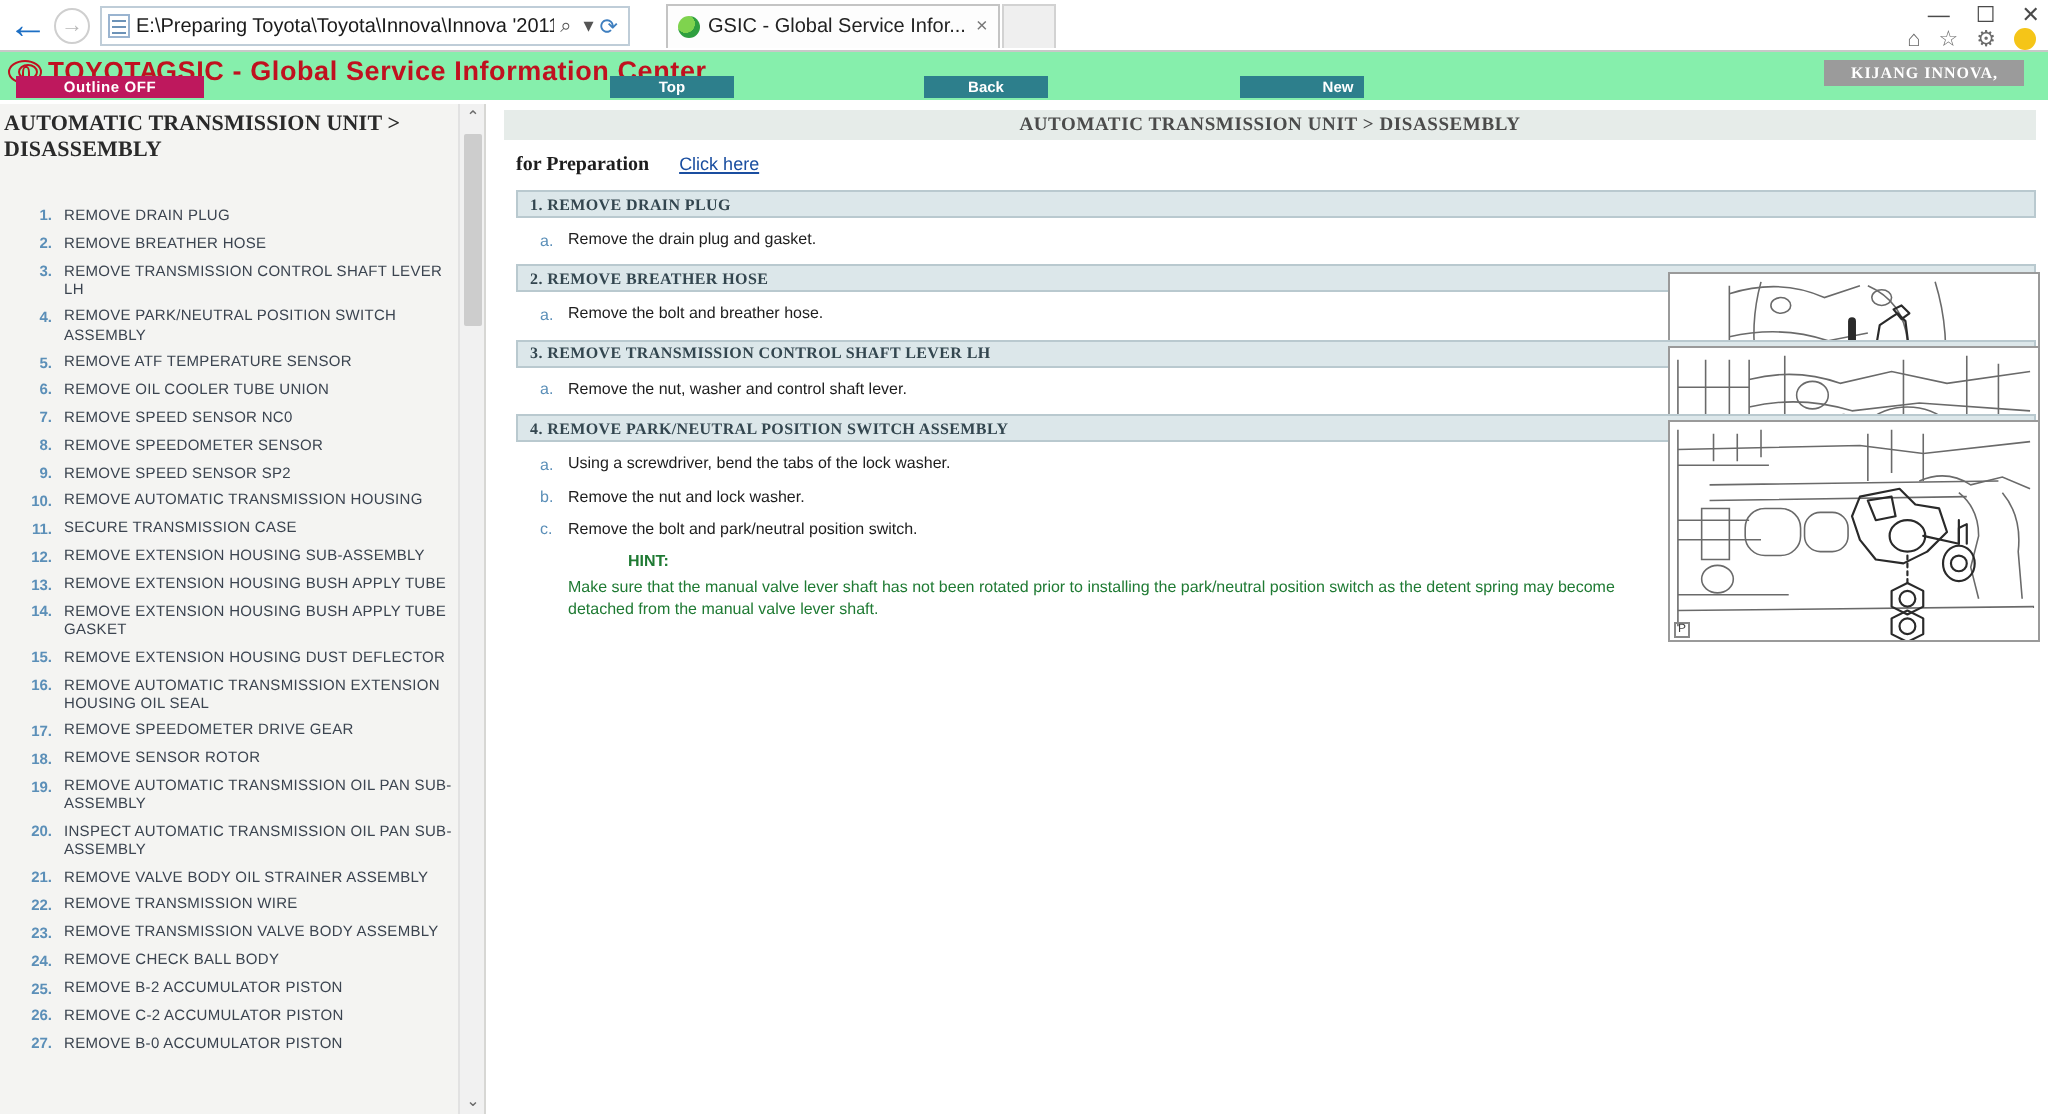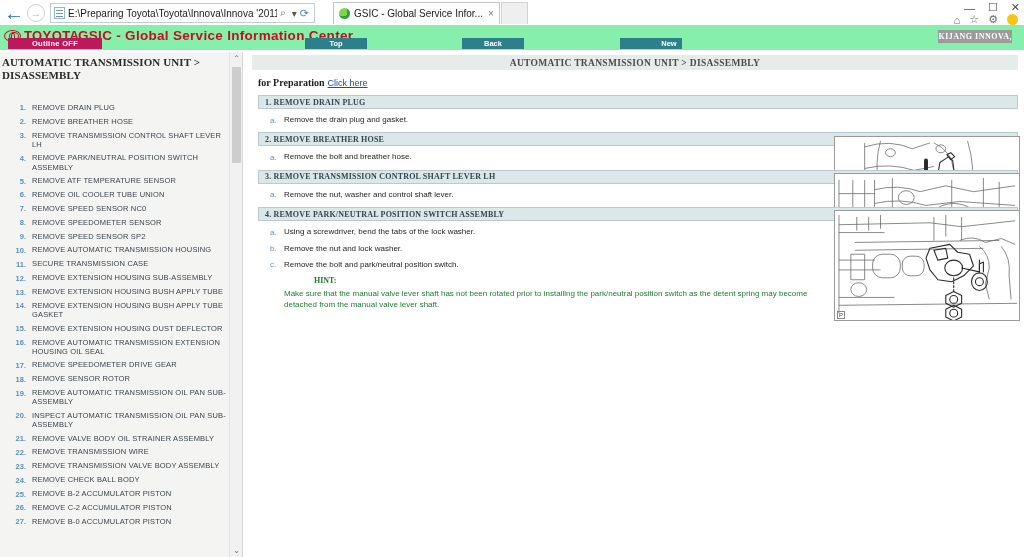--- a/index.html
+++ b/index.html
@@ -115,21 +115,21 @@
   }
   .gsic-title {
     position: absolute; left: 78px; top: 2px;
     font-size: 13.5px; font-weight: bold; color: #c0111f;
     letter-spacing: 0.3px; font-family: "Liberation Sans", sans-serif;
   }
   .model-badge {
     position: absolute; right: 12px; top: 4px;
     background: #9b9b9b; color: #ffffff;
     font-size: 8px; font-weight: bold; letter-spacing: 0.5px;
-    padding: 2px 0; font-family: "Liberation Serif", serif;
+    padding: 2px 13px; font-family: "Liberation Serif", serif;
   }
 
   
   .toolbar {
     position: absolute; left: 0; top: 38px; width: 1024px; height: 14px;
   }
   .outline-btn {
     position: absolute; left: 8px; top: 0; width: 94px; height: 11px;
     background: #be185d; color: #ffffff;
     font-size: 7.5px; font-weight: bold; letter-spacing: 0.3px;
@@ -201,21 +201,21 @@
   }
   .doc-header {
     margin: 3px 6px 0 8px; height: 15px;
     background: #e6ece9;
     display: flex; align-items: center; justify-content: center;
     font-size: 9.5px; font-weight: bold; color: #4b4b4b;
     letter-spacing: 0.3px; font-family: "Liberation Serif", serif;
   }
   .prep-row {
     margin: 7px 0 0 14px;
-    display: flex; align-items: baseline; gap: 3px;
+    display: flex; align-items: baseline; gap: 15px;
   }
   .prep-label {
     font-size: 10px; font-weight: bold; color: #1d1d1d;
     font-family: "Liberation Serif", serif;
   }
   .prep-link {
     font-size: 9px; color: #1a4ea0; text-decoration: underline;
     font-family: "Liberation Sans", sans-serif; cursor: pointer;
   }
 
@@ -237,21 +237,21 @@
   .step-mark {
     flex: 0 0 14px; font-size: 8px; color: #5b8fb8;
     font-family: "Liberation Sans", sans-serif; padding-top: 0.5px;
   }
   .step-text {
     flex: 1 1 auto; font-size: 8px; color: #1d1d1d;
     line-height: 1.3; font-family: "Liberation Sans", sans-serif;
   }
   .hint-title {
     margin: 6px 0 0 40px; font-size: 8px; font-weight: bold;
-    color: #1f7a33; font-family: Liberation Serif, serif; padding-left: 30px;
+    color: #1f7a33; font-family: Liberation Sans, sans-serif; padding-left: 30px;
   }
   .hint-body {
     margin: 4px 0 0 40px; max-width: 530px;
     font-size: 8px; color: #1f7a33; line-height: 1.35;
     font-family: "Liberation Sans", sans-serif;
   }
 
   
   .figure {
     position: absolute; right: 4px;

